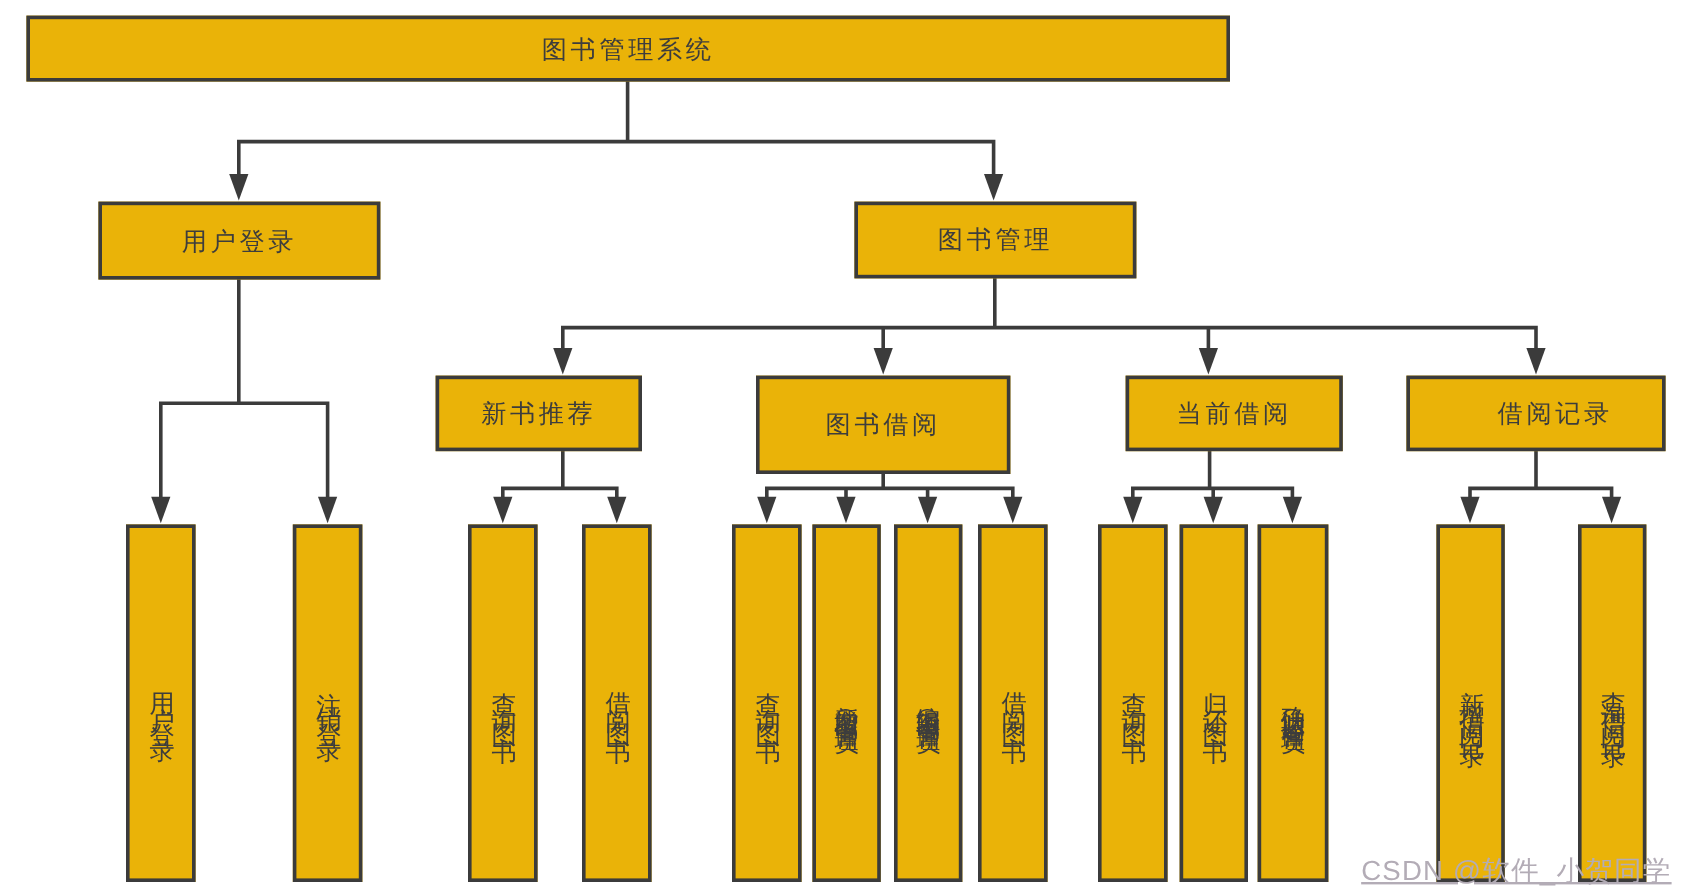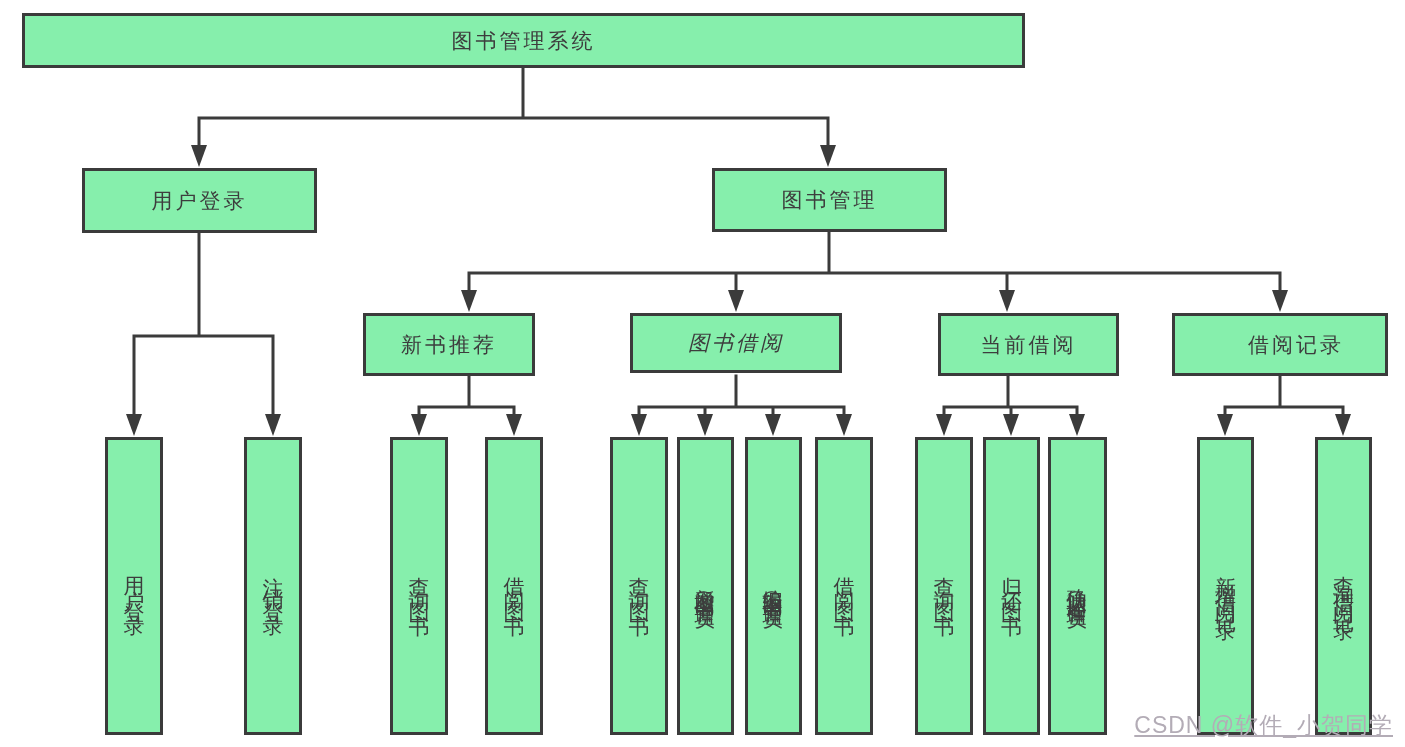--- a/index.html
+++ b/index.html
@@ -9,21 +9,21 @@
     background:#fff;
     font-family:"Liberation Sans",sans-serif;
     color:#3d3d3d;
     overflow:hidden;
   }
   .wires{position:absolute;left:0;top:0;width:1405px;height:747px;}
   .node{
     position:absolute;
     box-sizing:border-box;
     border:3px solid #3b3b3b;
-    background:#86efac;
+    background:#eab308;
     display:flex;
     align-items:center;
     justify-content:center;
     font-size:21px;
     letter-spacing:3px;
     text-align:center;
     white-space:nowrap;
   }
   .tall{top:437px;width:58px;height:298px;}
   .tall span{
@@ -97,21 +97,21 @@
   <div class="node" style="left:82px;top:168px;width:235px;height:65px;">
     <span>用户登录</span>
   </div>
   <div class="node" style="left:712px;top:168px;width:235px;height:64px;">
     <span>图书管理</span>
   </div>
 
   <div class="node" style="left:363px;top:313px;width:172px;height:63px;">
     <span>新书推荐</span>
   </div>
-  <div class="node" style="left:630px;top:313px;width:212px;height:60px;font-style:italic;">
+  <div class="node" style="left:630px;top:313px;width:212px;height:82px;">
     <span>图书借阅</span>
   </div>
   <div class="node" style="left:902px;top:313px;width:181px;height:63px;margin-left:36px;">
     <span>当前借阅</span>
   </div>
   <div class="node" style="left:1172px;top:313px;width:216px;height:63px;padding-left:32px;">
     <span>借阅记录</span>
   </div>
 
   <div class="node tall sp4" style="left:105px;">

